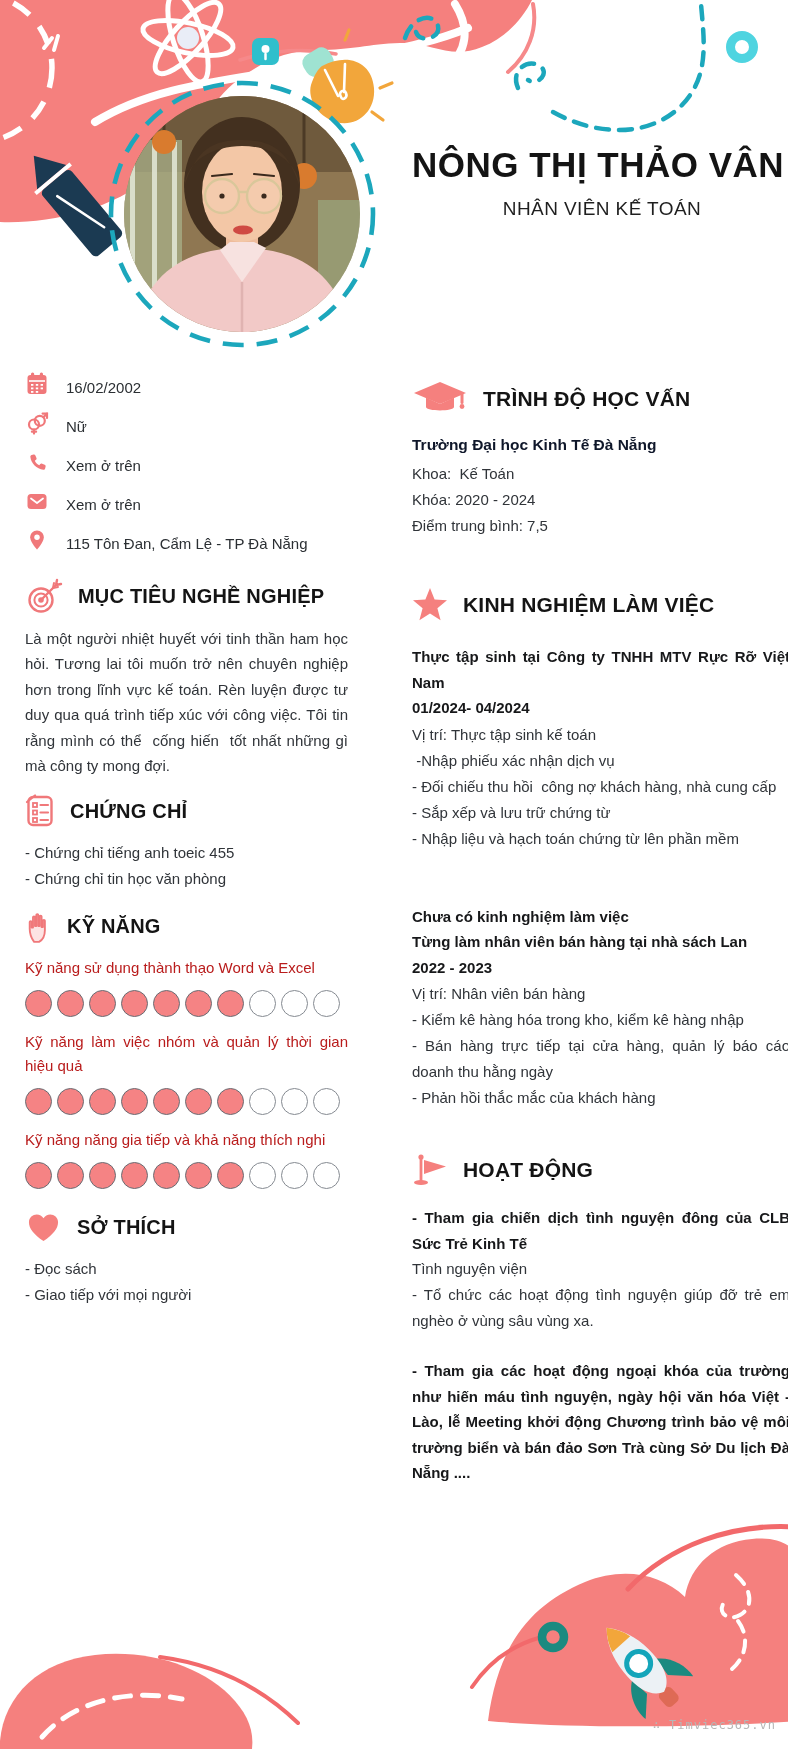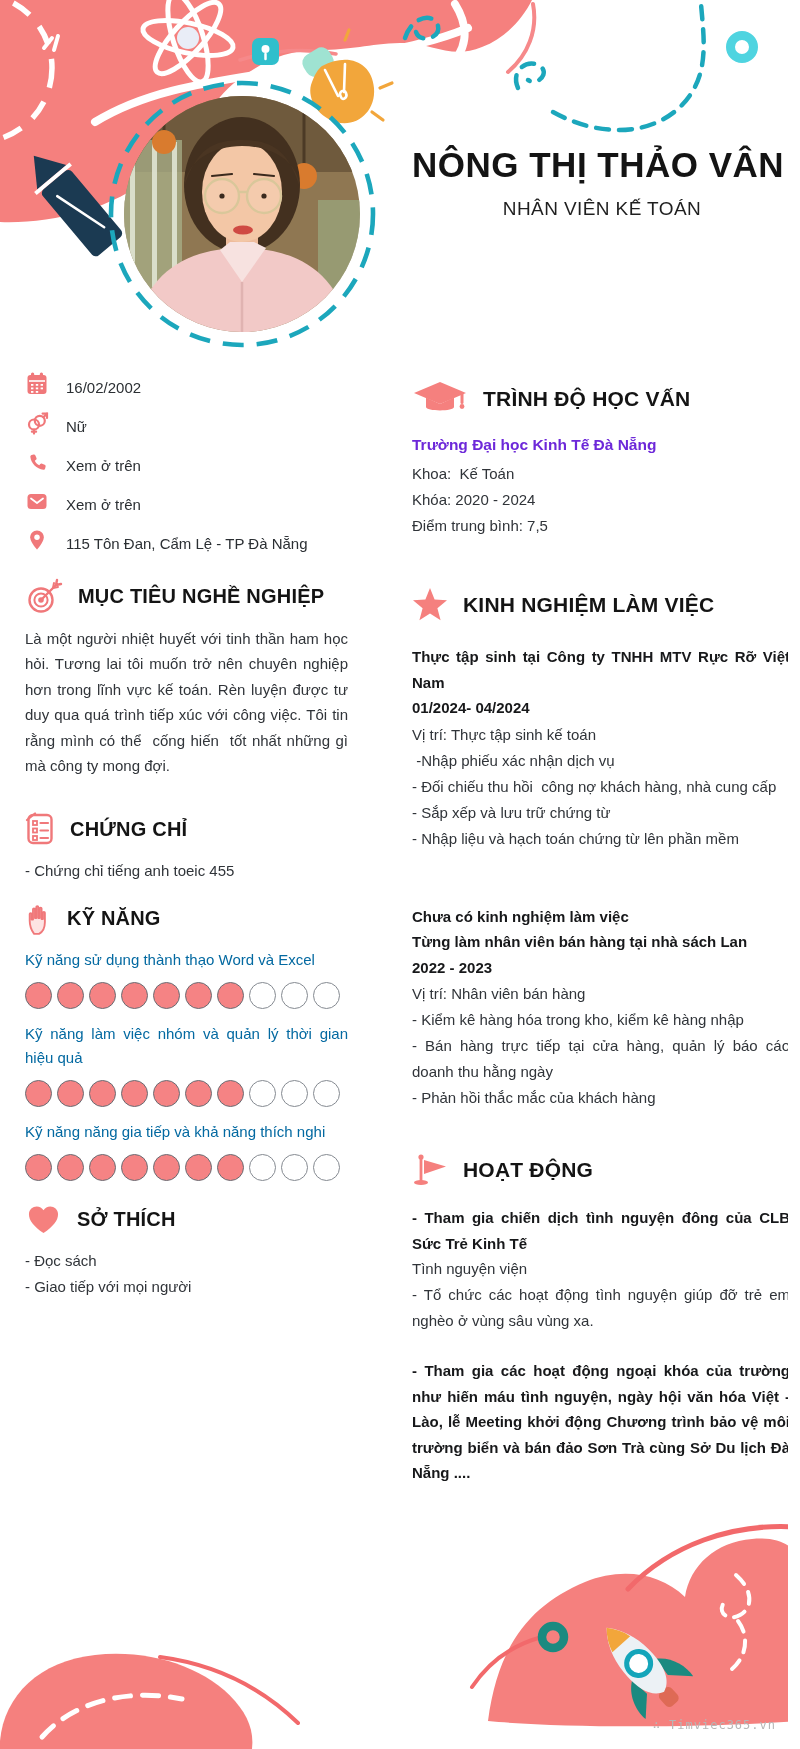--- a/index.html
+++ b/index.html
@@ -26,26 +26,26 @@
   .sec-head{display:flex;align-items:center;gap:15px;}
   .sec-head .sicon{display:flex;align-items:center;justify-content:center;}
   .sec-head .sttl{font-size:20px;font-weight:800;color:#141414;letter-spacing:.2px;}
   .right-col .sec-head .sttl{font-size:21px;}
 
   .obj-body{margin-top:11px;font-size:15px;line-height:25.4px;text-align:justify;color:#303439;white-space:pre-wrap;}
   .plain-line{font-size:15px;line-height:26px;color:#303439;white-space:pre-wrap;}
   .bold-line{font-size:15px;line-height:25.5px;font-weight:700;color:#17181a;white-space:pre-wrap;}
   .just{text-align:justify;}
 
-  .skill-label{font-size:15px;line-height:24px;text-align:justify;color:#0369a1;margin-top:13px;}
+  .skill-label{font-size:15px;line-height:24px;text-align:justify;color:#b91c1c;margin-top:13px;}
   .dots{display:flex;gap:5px;margin-top:10px;}
   .dot{width:27px;height:27px;border-radius:50%;background:#fff;border:1.4px solid #858a91;box-sizing:border-box;}
   .dot.filled{background:#F58384;border-color:#696d74;}
 
-  .edu-school{margin-top:18px;font-size:15.5px;font-weight:700;color:#6d28d9;}
+  .edu-school{margin-top:18px;font-size:15.5px;font-weight:700;color:#0f172a;}
   .edu-details{margin-top:7px;}
 
   .job{margin-top:0;}
   .job .details{margin-top:1px;}
 
   .wm{position:absolute;top:1718px;right:12px;font-family:"DejaVu Sans Mono",monospace;
       font-size:12px;color:#b6b6b6;letter-spacing:1px;}
 </style>
 </head>
 <body>
@@ -223,38 +223,39 @@
               <line x1="16" y1="22" x2="31" y2="7" stroke-width="2.4" stroke-linecap="round"></line>
               <path d="M31,7 L36,6 M31,7 L32,2" stroke-width="2.4" stroke-linecap="round"></path>
               <path d="M28,10 L33,9 M28,10 L29,5" stroke-width="2" stroke-linecap="round"></path>
             </svg>
         </span>
         <span class="sttl">MỤC TIÊU NGHỀ NGHIỆP</span>
       </div>
       <div class="obj-body">Là một người nhiệt huyết với tinh thần ham học hỏi. Tương lai tôi muốn trở nên chuyên nghiệp hơn trong lĩnh vực kế toán. Rèn luyện được tư duy qua quá trình tiếp xúc với công việc. Tôi tin rằng mình có thể  cống hiến  tốt nhất những gì mà công ty mong đợi.</div>
     </div>
 
-    <div style="margin-top:34px;">
+    <div style="margin-top:16px;">
       <div class="sec-head">
         <span class="sicon">
           <svg width="30" height="34" viewBox="0 0 30 34" fill="none" stroke="#F0787A">
               <rect x="3.5" y="3" width="23" height="28" rx="4.5" stroke-width="2.4"></rect>
               <path d="M2,8 L10,1.5" stroke-width="2.2" stroke-linecap="round"></path>
               <rect x="8" y="9" width="4" height="4" stroke-width="1.8"></rect>
               <rect x="8" y="16.5" width="4" height="4" stroke-width="1.8"></rect>
               <rect x="8" y="24" width="4" height="4" stroke-width="1.8"></rect>
               <line x1="15.5" y1="11" x2="23" y2="11" stroke-width="2.2" stroke-linecap="round"></line>
               <line x1="15.5" y1="18.5" x2="23" y2="18.5" stroke-width="2.2" stroke-linecap="round"></line>
               <line x1="15.5" y1="26" x2="23" y2="26" stroke-width="2.2" stroke-linecap="round"></line>
             </svg>
         </span>
         <span class="sttl">CHỨNG CHỈ</span>
       </div>
       <div style="margin-top:12px;">
         <div class="plain-line">- Chứng chỉ tiếng anh toeic 455</div>
+        <div class="plain-line">- Chứng chỉ tin học văn phòng</div>
       </div>
     </div>
 
     <div style="margin-top:18px;">
       <div class="sec-head">
         <span class="sicon">
           <svg width="27" height="33" viewBox="0 0 24 30">
               <path d="M8,29 C5,25 4,21 4,17 L4,11 C4,10 5.8,10 5.8,11 L5.8,16 L7,16 L7,6.5 C7,5.5 8.8,5.5 8.8,6.5 L8.8,14.5 L10,14.5 L10,4.5 C10,3.5 11.8,3.5 11.8,4.5 L11.8,14.5 L13,14.5 L13,6 C13,5 14.8,5 14.8,6 L14.8,15.5 L16,15.5 L16,9.8 C16,8.8 17.8,8.8 17.8,9.8 L17.8,18.5 C17.8,23.5 15.5,27.5 12.5,29 Z" fill="#FDE3E3" stroke="#F0787A" stroke-width="1.7" stroke-linejoin="round"></path>
             </svg>
         </span>

